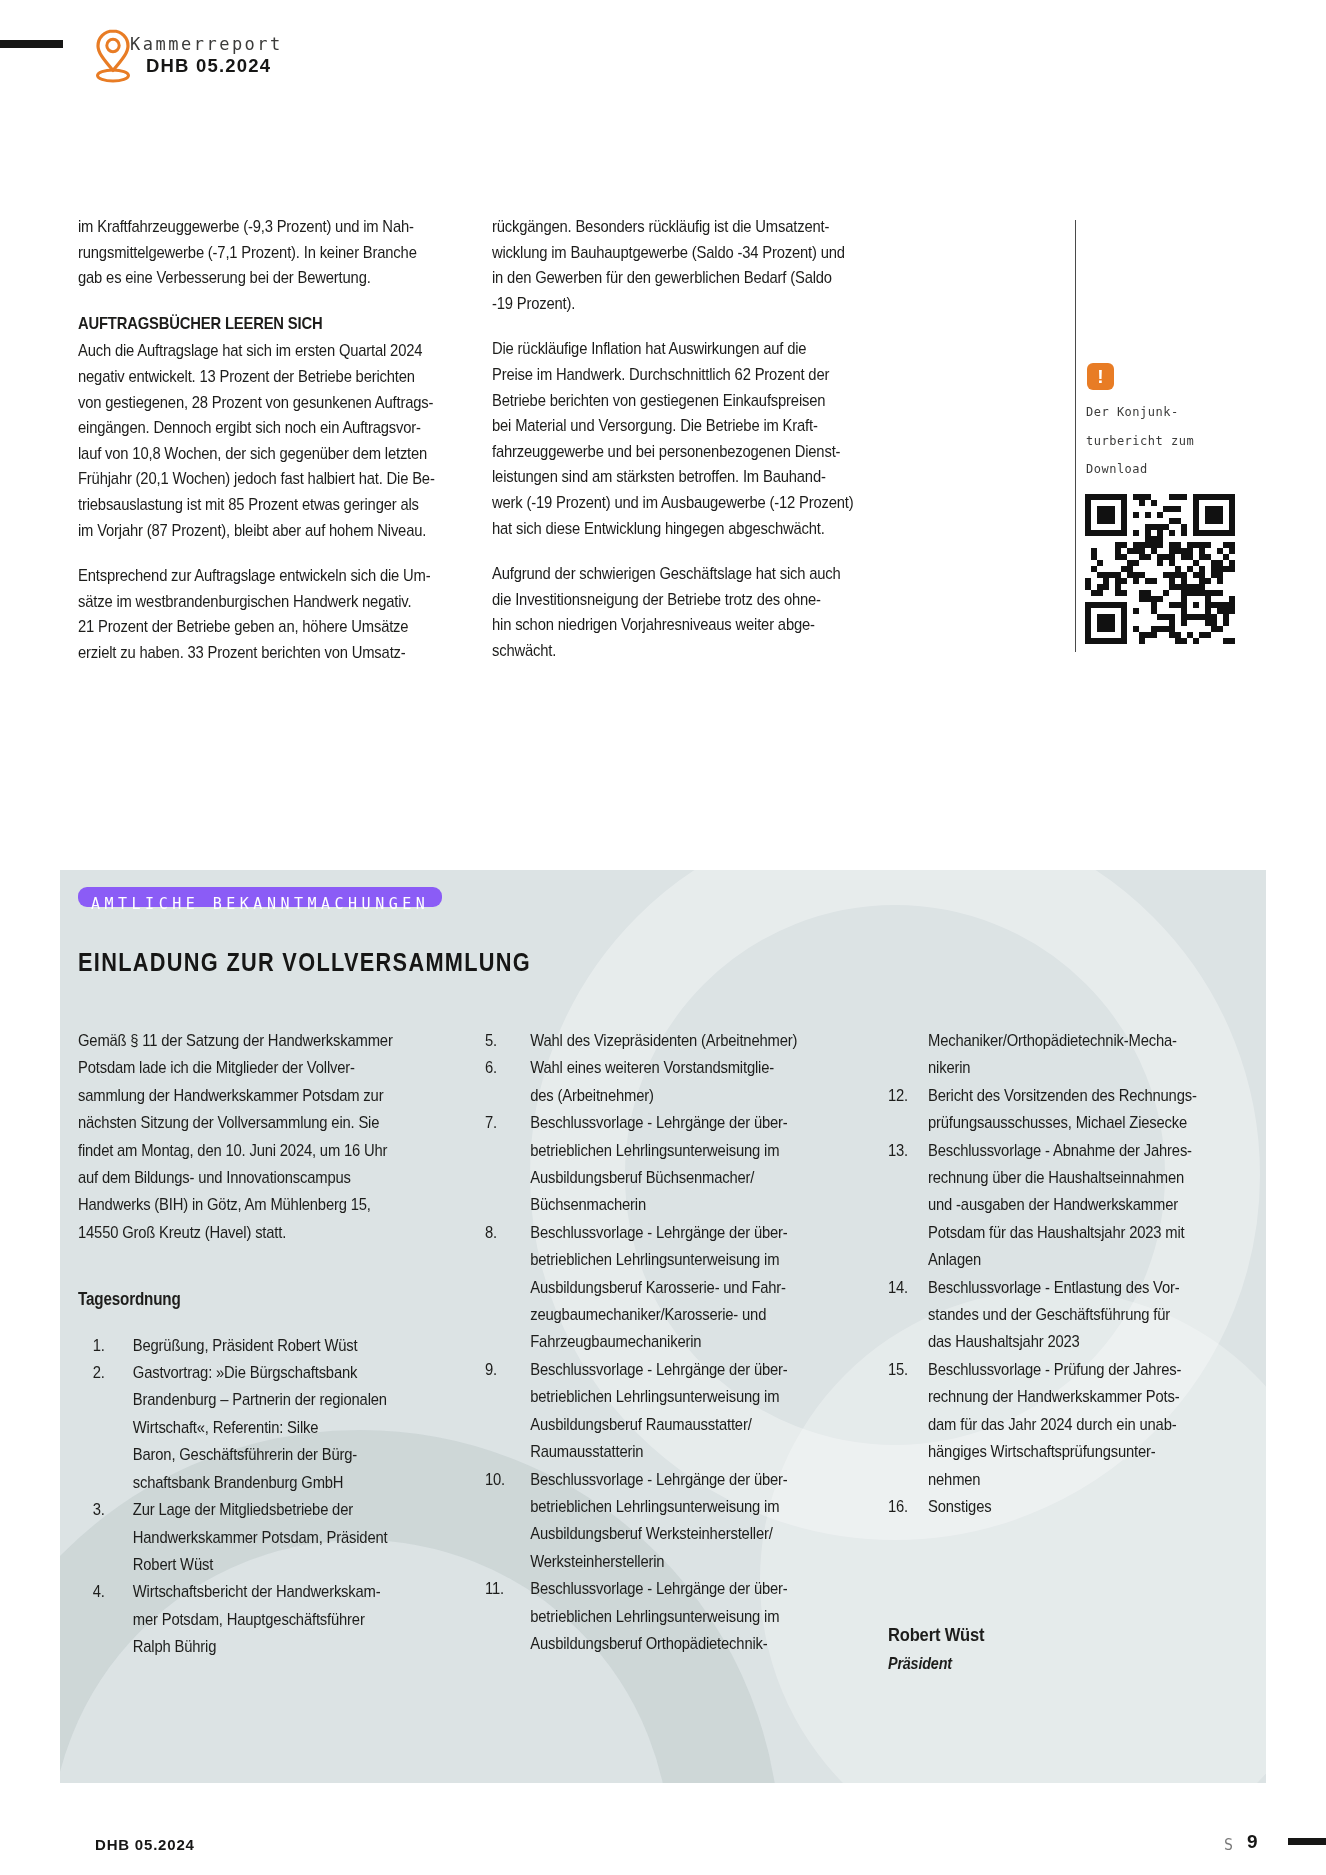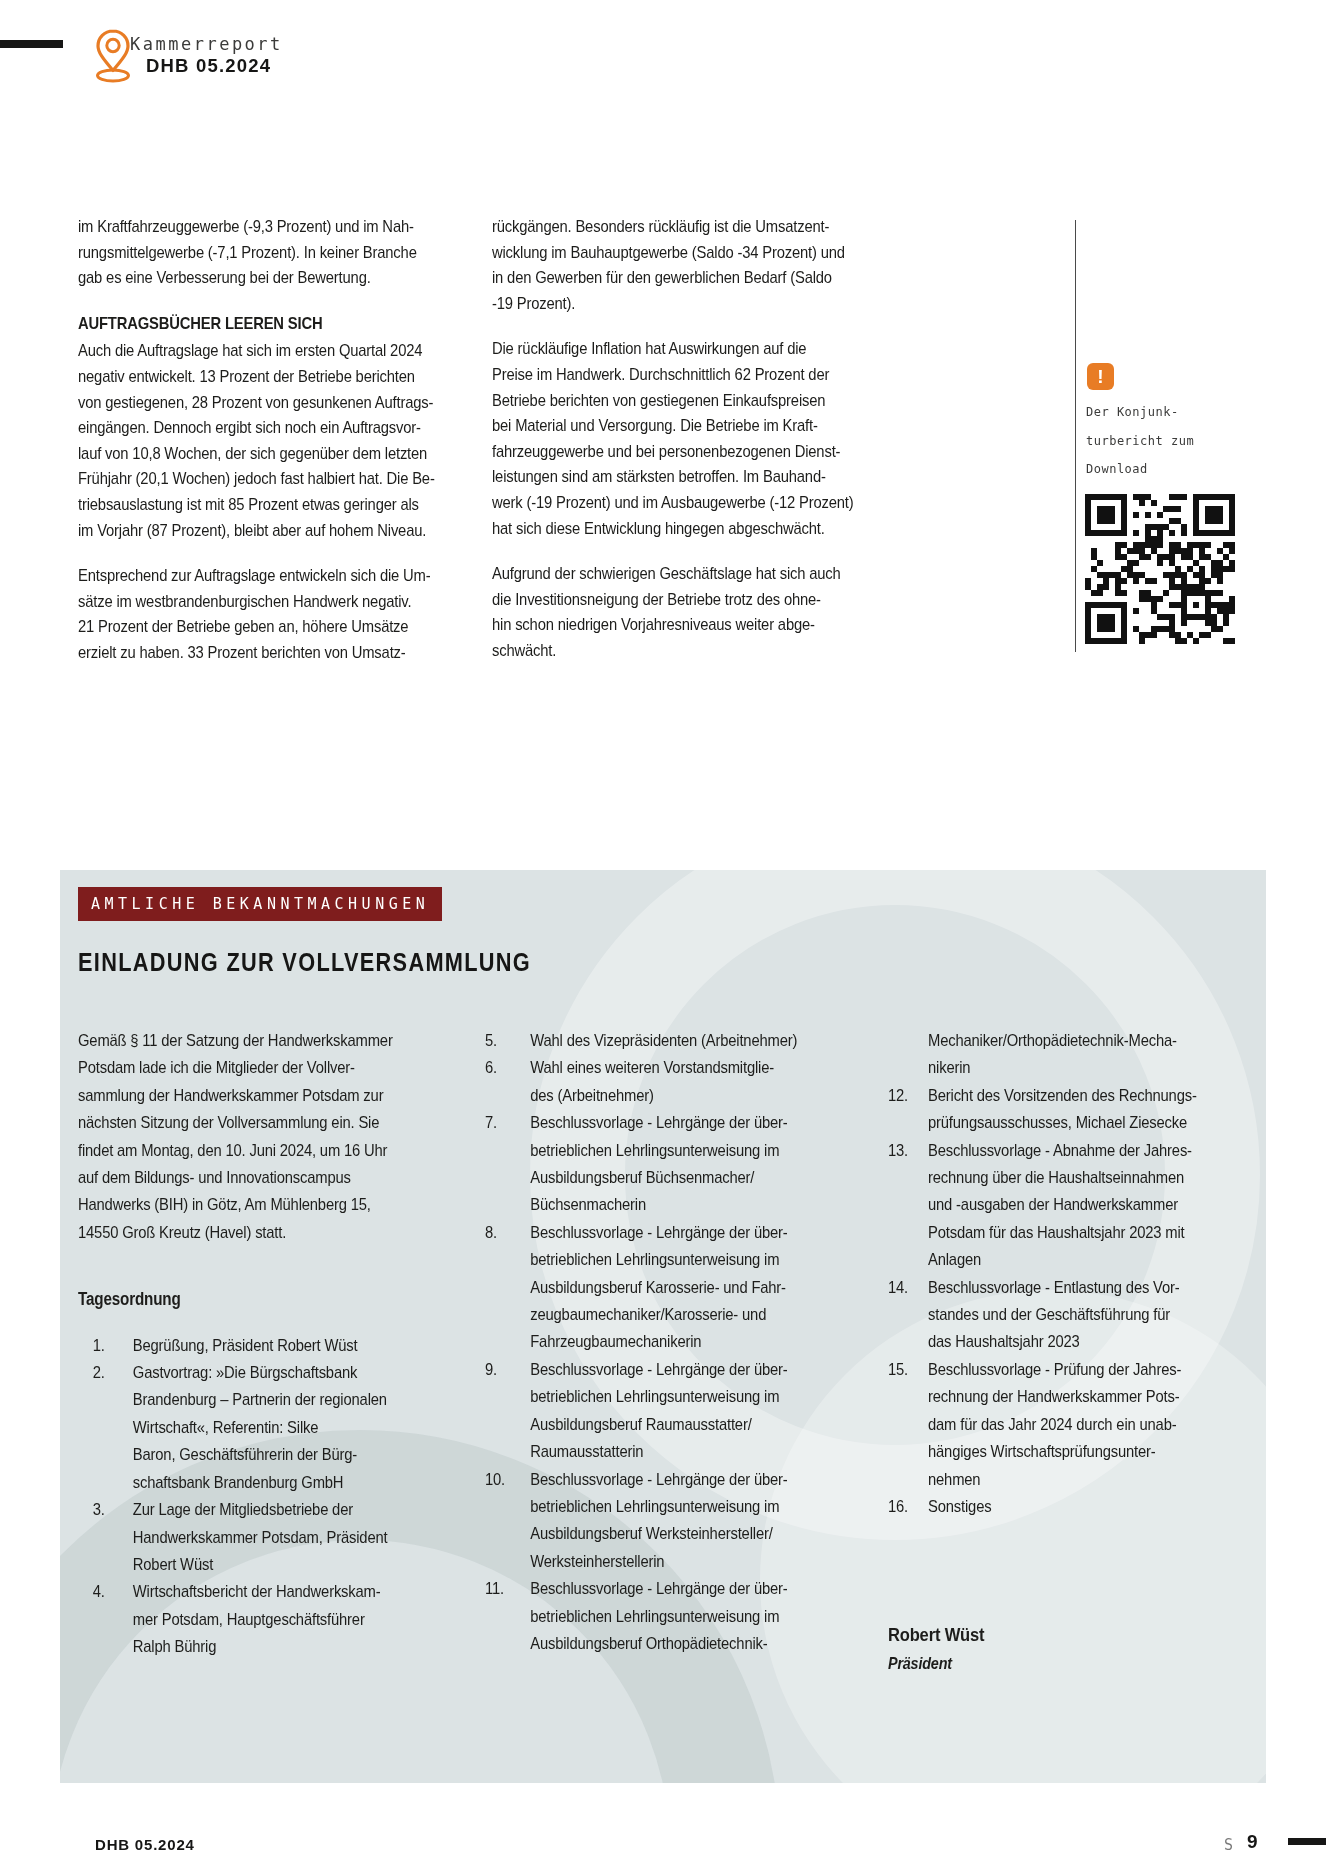--- a/index.html
+++ b/index.html
@@ -28,22 +28,22 @@
               color:#fff;font-weight:bold;font-size:19px;line-height:27px;text-align:center;}
   .side-note{left:1086px;top:398px;font-size:12px;line-height:28.5px;letter-spacing:0.5px;color:#3b3b3a;}
   .qr{left:1085px;top:494px;width:150px;height:150px;}
 
   
   .panel{left:60px;top:870px;width:1206px;height:913px;background:#dce3e4;overflow:hidden;}
   .deco{position:absolute;border-radius:50%;pointer-events:none;}
   .deco1{left:470px;top:-60px;width:540px;height:540px;border:95px solid rgba(255,255,255,0.32);}
   .deco2{left:700px;top:420px;width:580px;height:580px;background:rgba(255,255,255,0.28);}
   .deco3{left:-120px;top:560px;width:620px;height:620px;border:110px solid rgba(120,140,145,0.14);}
-  .ann-label{left:18px;top:17px;height:34px;line-height:34px;padding:0 13px;background:#7f1d1d;color:#ffffff;
-             font-size:15px;letter-spacing:4.5px;}
+  .ann-label{left:18px;top:17px;height:20px;line-height:34px;padding:0 13px;background:#8b5cf6;color:#ffffff;
+             font-size:15px;letter-spacing:4.5px;border-radius:9px;}
   .ann-title{left:18px;top:78px;font-size:25px;font-weight:bold;letter-spacing:1.5px;color:#161615;}
   .ann-col{top:157px;font-size:17px;line-height:27.4px;letter-spacing:-0.2px;}
   .ann-col p{margin:0;}
   .ann-col1{left:18px;width:445px;}
   .ann-col2{left:425px;width:445px;}
   .ann-col3{left:828px;width:432px;}
   .agenda-heading{font-weight:bold;font-size:17.5px;margin-top:40px !important;margin-bottom:18px !important;}
   .ag-item{display:flex;}
   .ag-item .ag-num{flex:0 0 52px;}
   .ag-item .ag-txt{flex:1;}

